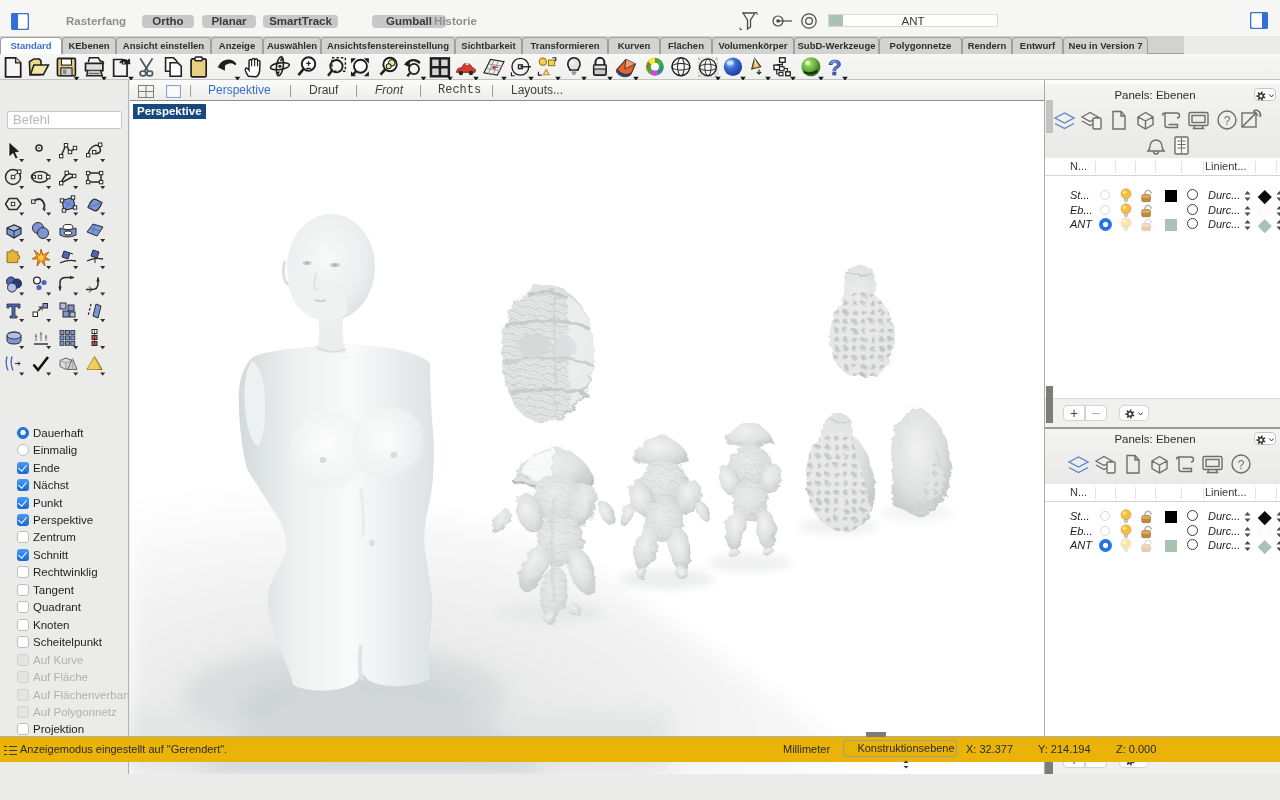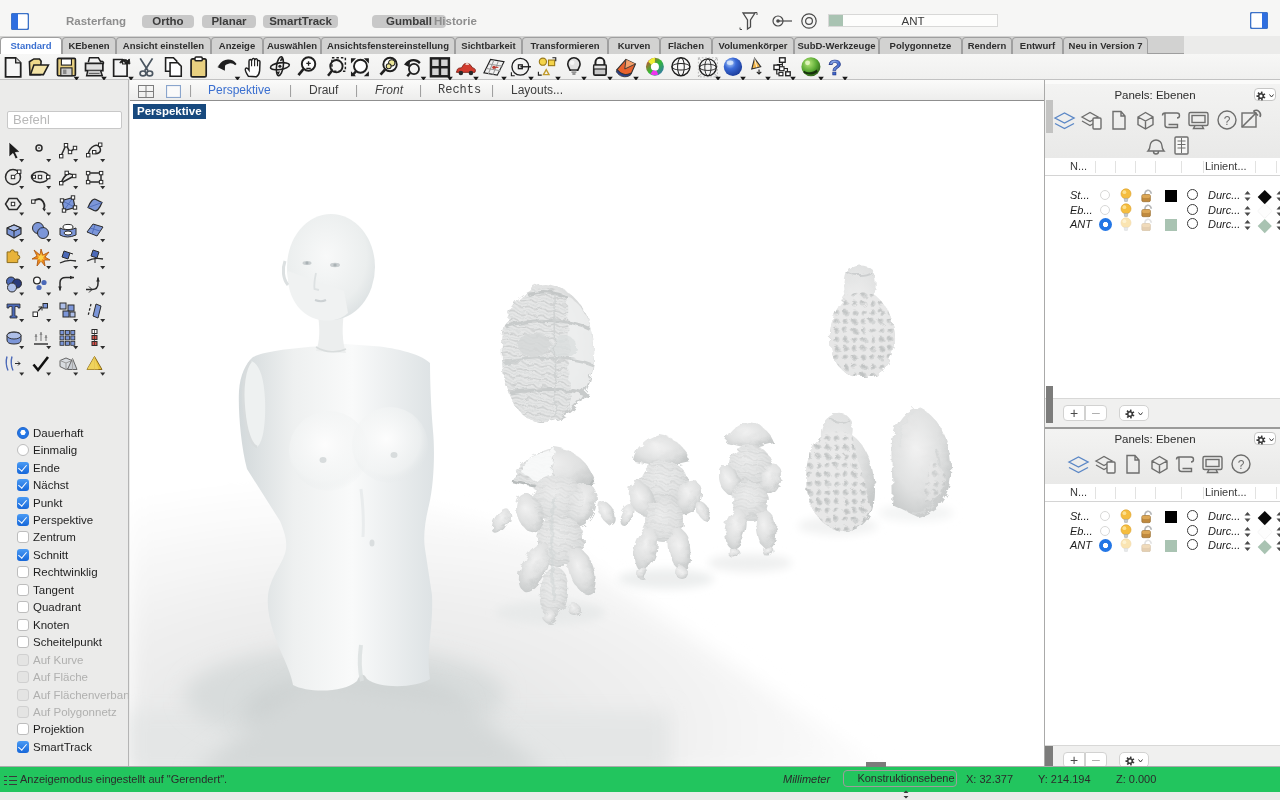--- a/index.html
+++ b/index.html
@@ -57,21 +57,21 @@
 .lradio { position:absolute; left:55px; top:2px; width:10px; height:10px; border-radius:50%; border:1.5px solid #d8d8d7; background:#fff; }
 .lradio.on { border:none; width:13px; height:13px; left:54px; top:1px; background:radial-gradient(circle, #fff 0 2.5px, #2376e5 2.9px 100%); }
 .lswatch { position:absolute; left:120px; top:2px; width:12px; height:12px; }
 .lcirc { position:absolute; left:142px; top:1px; width:11px; height:11px; border-radius:50%; border:1.6px solid #3c3c3c; background:#fff; }
 .ldur { position:absolute; left:163px; top:1px; }
 .ldiam { position:absolute; left:215px; top:3.5px; width:9.5px; height:9.5px; transform:rotate(45deg); }
 .lupdn { position:absolute; top:3px; }
 .faded { opacity:0.4; }
 
 
-#statusbar { left:0; top:766px; width:1280px; height:26px; background:#22c55e; border-top:1px solid #ababab; font-size:11px; color:#2b2b2b; }
+#statusbar { left:0; top:736px; width:1280px; height:26px; background:#eab308; border-top:1px solid #ababab; font-size:11px; color:#2b2b2b; }
 #statusbar .s { position:absolute; top:6px; }
 </style>
 </head>
 <body>
 
 <div id="menubar" class="abs">
   <svg class="abs" style="left:11px;top:13px" width="18" height="17" viewBox="0 0 18 17">
       <rect x="0.5" y="0.5" width="17" height="16" rx="2" fill="#fff" stroke="#3c72c8" stroke-width="1.6"></rect>
       <rect x="1" y="1" width="6" height="15" fill="#2e6ee0"></rect>
     </svg>
@@ -1161,21 +1161,21 @@
       <g stroke="#3a3a3a" stroke-width="1">
         <line x1="0" y1="1.5" x2="3" y2="1.5"></line>
         <line x1="0" y1="5.5" x2="3" y2="5.5"></line>
         <line x1="0" y1="9.5" x2="3" y2="9.5"></line>
         <line x1="5" y1="1.5" x2="13" y2="1.5"></line>
         <line x1="5" y1="5.5" x2="13" y2="5.5"></line>
         <line x1="5" y1="9.5" x2="13" y2="9.5"></line>
       </g>
     </svg>
   <div class="s" style="left:20px;">Anzeigemodus eingestellt auf "Gerendert".</div>
-  <div class="s" style="left:783px;font-style:italic;">Millimeter</div>
+  <div class="s" style="left:783px;">Millimeter</div>
   <div class="s" style="left:843px;top:3px;width:114px;height:17px;border:1px solid #9d9d9c;border-radius:4px;font-size:11px;text-align:center;line-height:15px;padding-left:12px;">Konstruktionsebene <svg width="6" height="9" viewBox="0 0 6 9" style="vertical-align:middle;">
         <path d="M3 0.5 L5.5 3 H0.5 Z M3 8.5 L5.5 6 H0.5 Z" fill="#3a3a3a"></path>
       </svg></div>
   <div class="s" style="left:966px;">X: 32.377</div>
   <div class="s" style="left:1038px;">Y: 214.194</div>
   <div class="s" style="left:1116px;">Z: 0.000</div>
   <div class="abs" style="left:866px;top:-5px;width:20px;height:5px;background:#7c7c7b;"></div>
 </div>
 
 </body></html>

